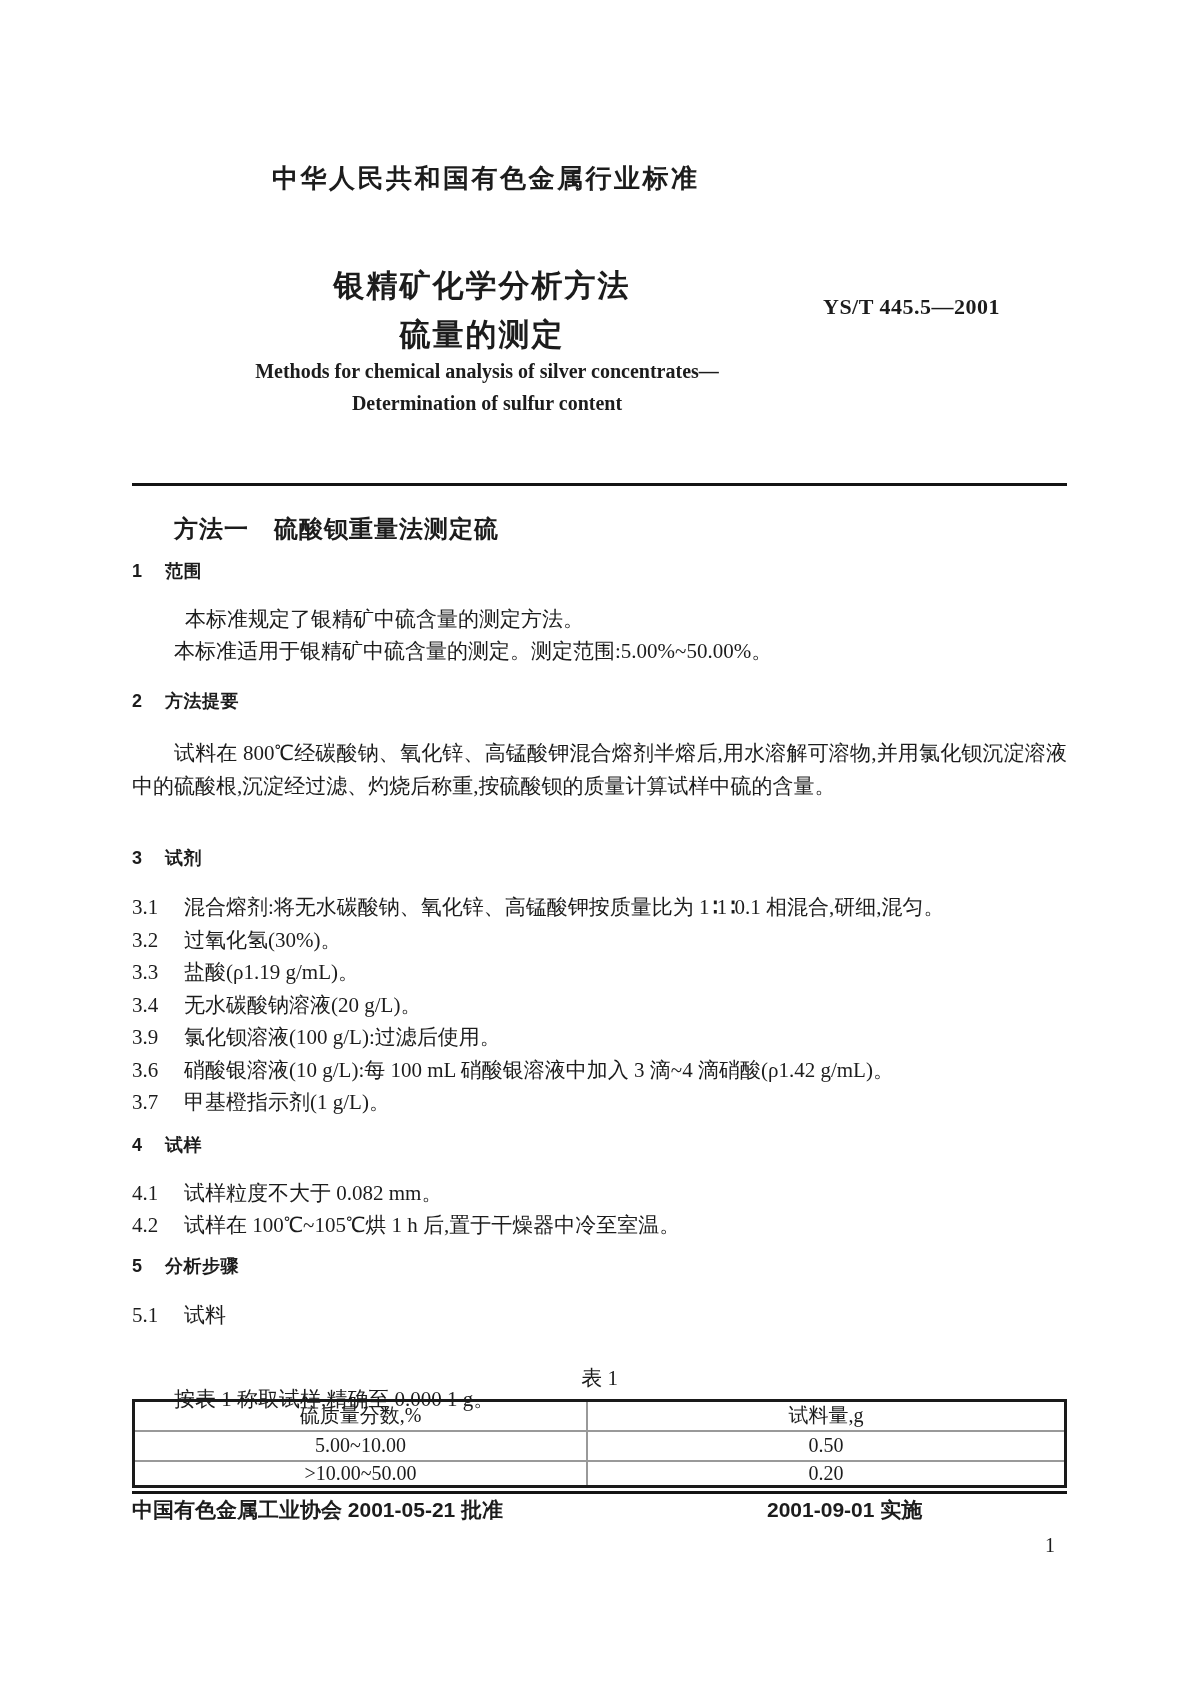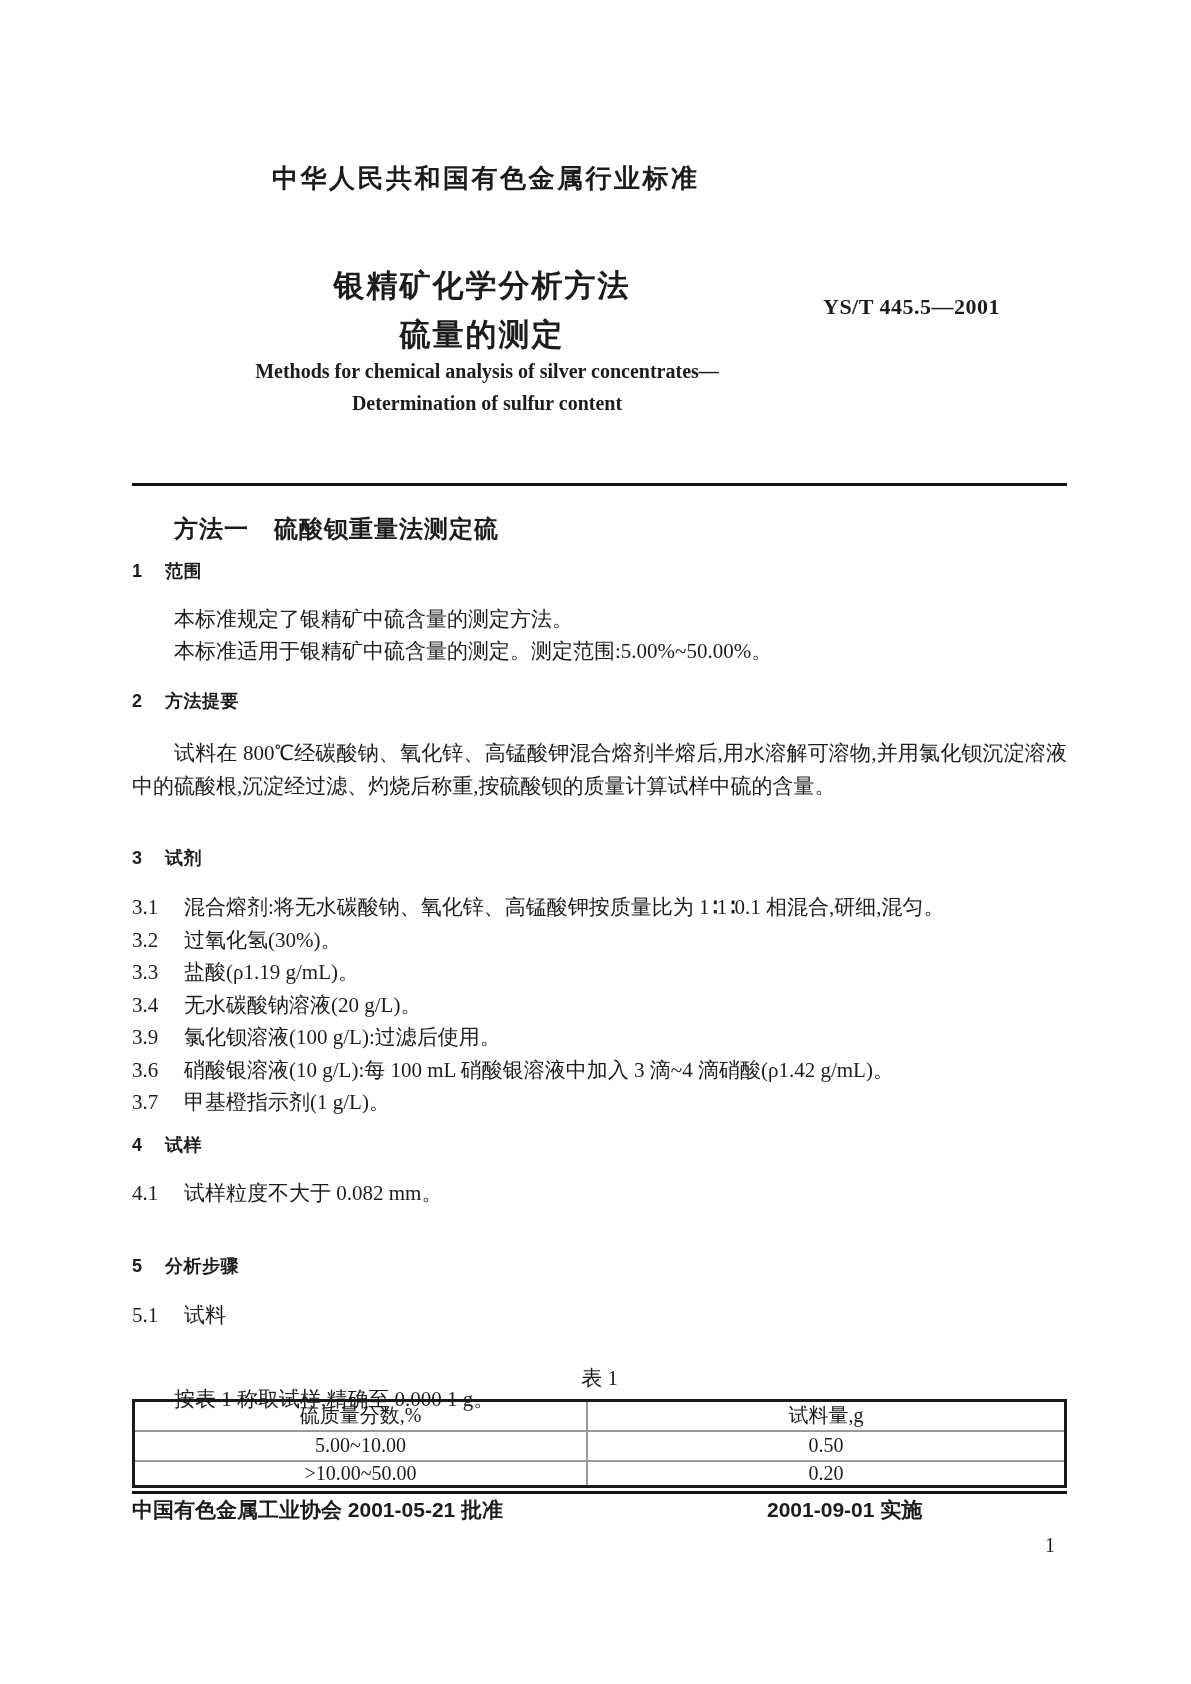--- a/index.html
+++ b/index.html
@@ -109,21 +109,21 @@
     <div>Determination of sulfur content</div>
   </div>
 
   <div class="rule rule-top"></div>
 
   <div class="abs h-method">方法一　硫酸钡重量法测定硫</div>
 
   <div class="abs h-sec" style="top:562px;">
     <span class="no">1</span><span>范围</span>
   </div>
-  <div class="abs indent" style="top:609px;">本标准规定了银精矿中硫含量的测定方法。</div>
+  <div class="abs indent" style="top:609px;margin-left:11px;">本标准规定了银精矿中硫含量的测定方法。</div>
   <div class="abs indent" style="top:641px;">本标准适用于银精矿中硫含量的测定。测定范围:5.00%~50.00%。</div>
 
   <div class="abs h-sec" style="top:692px;">
     <span class="no">2</span><span>方法提要</span>
   </div>
   <div class="para" style="top:737px;">试料在 800℃经碳酸钠、氧化锌、高锰酸钾混合熔剂半熔后,用水溶解可溶物,并用氯化钡沉淀溶液中的硫酸根,沉淀经过滤、灼烧后称重,按硫酸钡的质量计算试样中硫的含量。</div>
 
   <div class="abs h-sec" style="top:849px;">
     <span class="no">3</span><span>试剂</span>
   </div>
@@ -147,20 +147,23 @@
   </div>
   <div class="abs bodyline" style="top:1092px;">
     <span class="no">3.7</span><span>甲基橙指示剂(1 g/L)。</span>
   </div>
 
   <div class="abs h-sec" style="top:1136px;">
     <span class="no">4</span><span>试样</span>
   </div>
   <div class="abs bodyline" style="top:1183px;">
     <span class="no">4.1</span><span>试样粒度不大于 0.082 mm。</span>
+  </div>
+  <div class="abs bodyline" style="top:1215px;">
+    <span class="no">4.2</span><span>试样在 100℃~105℃烘 1 h 后,置于干燥器中冷至室温。</span>
   </div>
 
   <div class="abs h-sec" style="top:1257px;">
     <span class="no">5</span><span>分析步骤</span>
   </div>
   <div class="abs bodyline" style="top:1305px;">
     <span class="no">5.1</span><span>试料</span>
   </div>
   <div class="abs indent" style="top:1389px;">按表 1 称取试样,精确至 0.000 1 g。</div>
 

